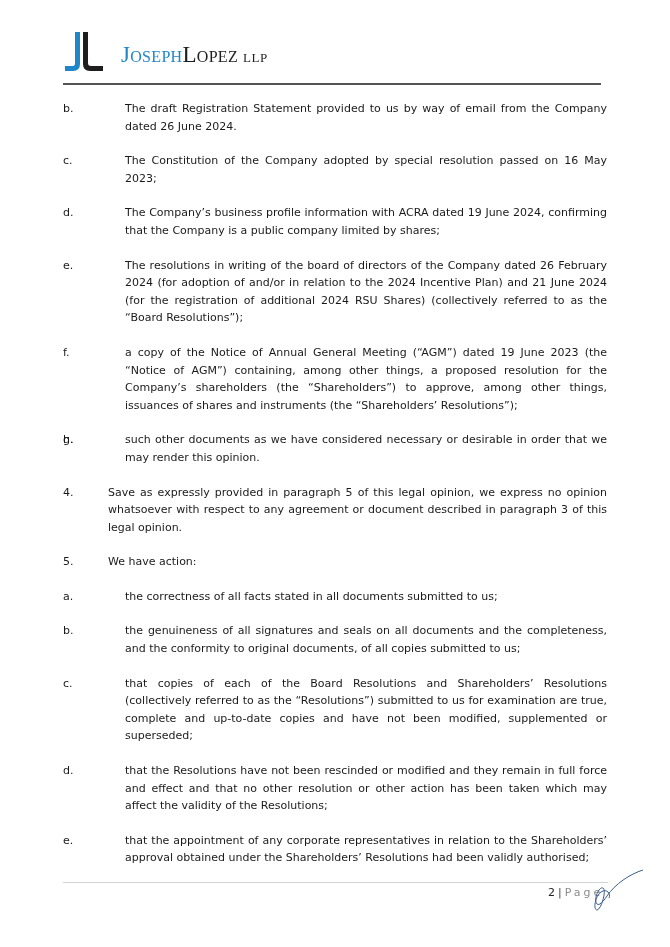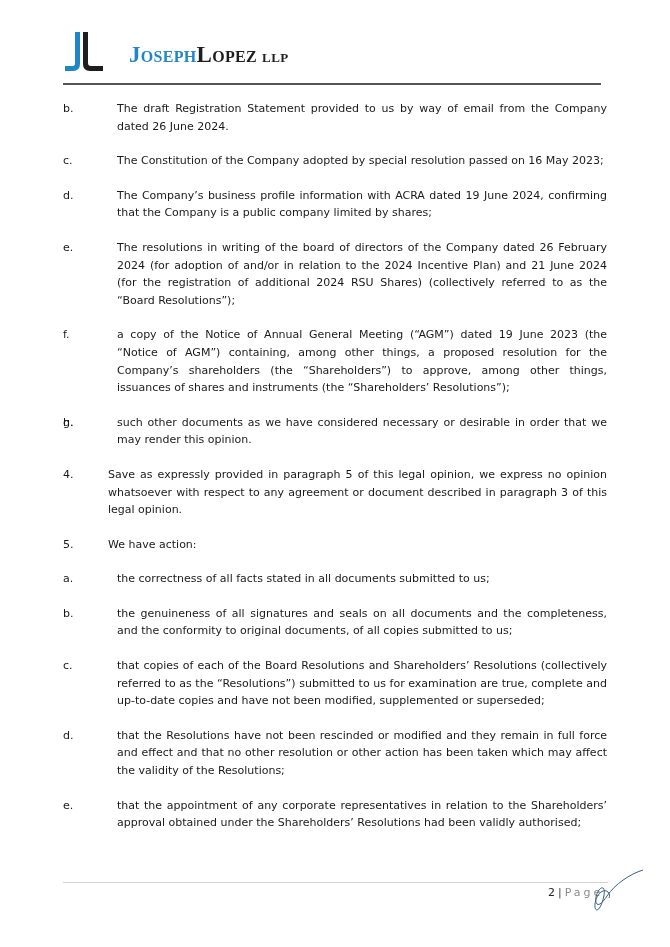--- a/index.html
+++ b/index.html
@@ -1,35 +1,35 @@
 <!DOCTYPE html>
 <html><head>
   <meta charset="utf-8">
   <style>
     * { box-sizing: border-box; margin: 0; padding: 0; }
     html, body { width: 670px; height: 947px; background: #ffffff; overflow: hidden; }
     body { position: relative; font-family: "DejaVu Sans", sans-serif; color: #1a1a1a; }
 
     .header { position: absolute; left: 63px; top: 30px; width: 540px; height: 56px; }
     .logo-mark { position: absolute; left: 2px; top: 2px; width: 40px; height: 40px; }
-    .logo-text { position: absolute; left: 66px; top: 12px; font-family: "Liberation Serif", serif; font-size: 21px; letter-spacing: 0.3px; white-space: nowrap; font-weight: bold; }
+    .logo-text { position: absolute; left: 58px; top: 12px; font-family: "Liberation Serif", serif; font-size: 21px; letter-spacing: 0.3px; white-space: nowrap; }
     .logo-text .first { color: #1f87c8; }
     .logo-text .last { color: #1e1e1e; }
     .logo-text .big { font-size: 23px; }
     .logo-text .small { font-size: 16px; }
     .logo-text .llp { font-size: 13px; color: #1e1e1e; margin-left: 5px; letter-spacing: 0.5px; }
     .header-rule { position: absolute; left: 0; top: 53px; width: 538px; height: 2px; background: #555555; }
 
     .content { position: absolute; left: 63px; top: 100px; width: 544px; font-size: 11px; line-height: 17.6px; }
     .item { position: relative; margin-bottom: 17px; }
     .item .label { position: absolute; left: 0; top: 0; }
     .item .text { text-align: justify; }
     .sub { padding-left: 32px; }
     .sub .label { left: 0; }
-    .sub .text { margin-left: 22px; }
+    .sub .text { margin-left: 30px; }
     .top .text { margin-left: 45px; }
     .content b { font-weight: normal; }
 
     .footer-rule { position: absolute; left: 63px; top: 882px; width: 545px; height: 1px; background: #d4d4d4; }
     .page-num { position: absolute; left: 548px; top: 886px; font-size: 11px; color: #222; white-space: nowrap; }
     .page-num .sep { color: #444; margin: 0 3px; }
     .page-num .word { color: #8c8c8c; letter-spacing: 3px; }
     .signature { position: absolute; left: 585px; top: 866px; width: 60px; height: 50px; }
   </style>
 </head>

